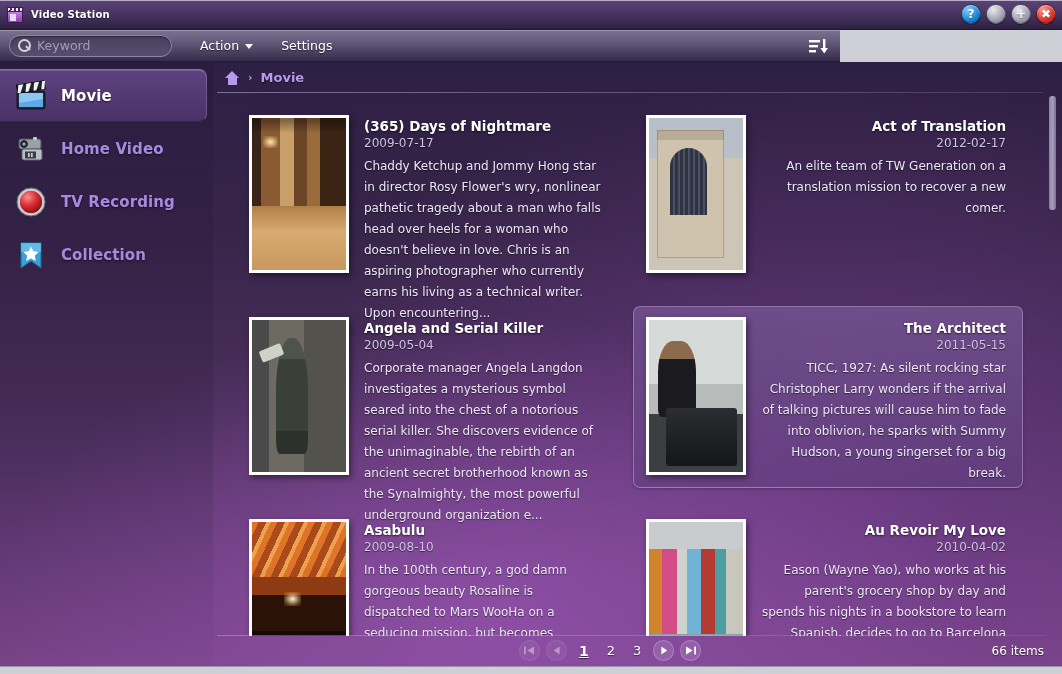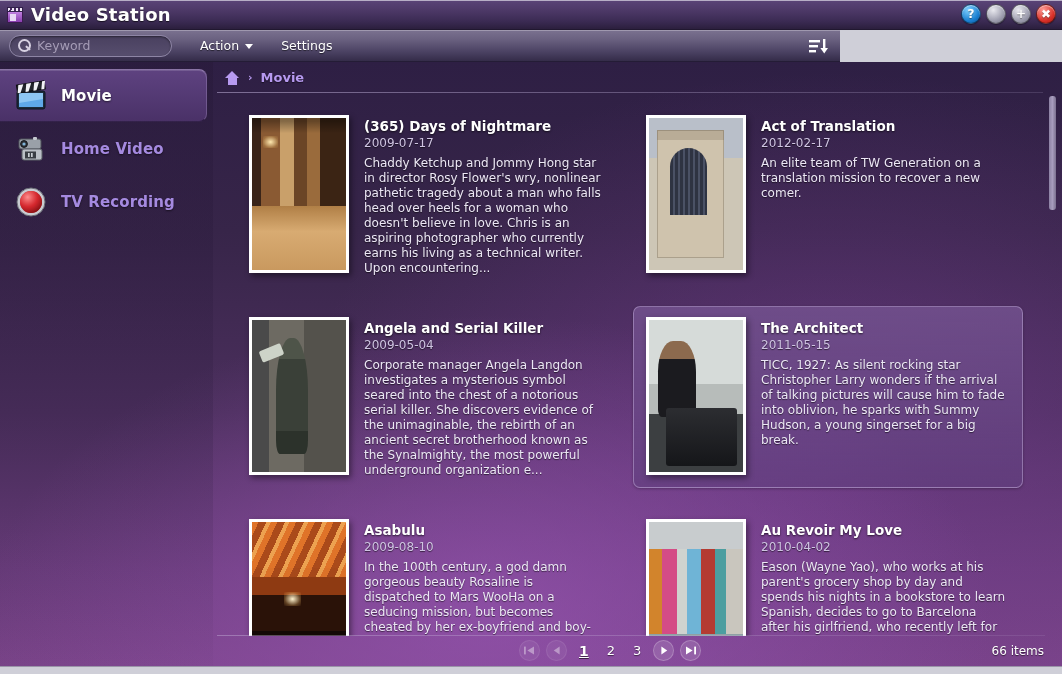--- a/index.html
+++ b/index.html
@@ -39,21 +39,21 @@
   .app-icon .film:after {
     content: ""; position: absolute; left: 2px; top: 2px; width: 6px; height: 7px;
     background: #e8d6f5;
   }
   .app-icon .clap {
     position: absolute; left: 1px; top: 1px; width: 16px; height: 5px;
     background: repeating-linear-gradient(105deg, #efe9f6 0 2px, #4a2a63 2px 4px);
     border: 1px solid #31204a;
   }
   .title-text {
-    font-size: 18px; font-weight: bold; color: #ffffff;
+    font-size: 10px; font-weight: bold; color: #ffffff;
     letter-spacing: .2px; text-shadow: 0 1px 1px rgba(0,0,0,.6);
   }
   .winbtns { position: absolute; right: 6px; top: 4px; display: flex; gap: 5px; }
   .wbtn {
     width: 20px; height: 20px; border-radius: 50%;
     display: flex; align-items: center; justify-content: center;
     font-size: 12px; font-weight: bold; color: #fff;
     border: 1px solid rgba(0,0,0,.45);
     box-shadow: inset 0 1px 1px rgba(255,255,255,.55), 0 1px 1px rgba(0,0,0,.35);
     text-shadow: 0 1px 1px rgba(0,0,0,.4); cursor: pointer; line-height: 1;
@@ -201,25 +201,25 @@
   .meta { padding-top: 3px; min-width: 0; }
   .mtitle {
     font-size: 13.5px; font-weight: bold; color: #ffffff;
     text-shadow: 0 1px 2px rgba(0,0,0,.65); margin-bottom: 2px; line-height: 1.2;
   }
   .mdate {
     font-size: 12px; color: #cfc4e2; text-shadow: 0 1px 1px rgba(0,0,0,.55);
     margin-bottom: 6px;
   }
   .mdesc {
-    font-size: 12px; line-height: 15px; color: #ece7f5;
+    font-size: 12px; line-height: 21px; color: #ece7f5;
     text-shadow: 0 1px 1px rgba(0,0,0,.55);
   }
   .col-a .meta { width: 240px; }
-  .col-b .meta { width: 245px; }
+  .col-b .meta { width: 245px; text-align: right; }
 
   
   .vscroll {
     position: absolute; right: 6px; top: 34px; width: 8px; height: 536px;
   }
   .vthumb {
     position: absolute; left: 1px; top: 0px; width: 7px; height: 114px;
     background: linear-gradient(to right, #8d82a4, #a79cbd, #7b708f);
     border-radius: 3px; cursor: pointer;
   }
@@ -432,20 +432,30 @@
                 <stop offset="0" stop-color="#ff8f8f"></stop>
                 <stop offset="0.55" stop-color="#d8282e" stop-opacity="0.85"></stop>
                 <stop offset="1" stop-color="#7a0d10"></stop>
               </radialGradient>
             </defs>
           </svg>
         </div>
         <div class="side-label">TV Recording</div>
       </div>
 
+      <div class="side-item">
+        <div class="side-ico">
+          <svg width="34" height="34" viewBox="0 0 34 34">
+            <polygon points="7,5 27,5 27,30 17,23 7,30" fill="#3ba0d8" stroke="#1b6b99"></polygon>
+            <polygon points="7,5 27,5 27,14 7,14" fill="#6fc6ec" opacity=".75"></polygon>
+            <polygon points="17,8.5 19.3,13.3 24.6,14 20.8,17.8 21.8,23 17,20.5 12.2,23 13.2,17.8 9.4,14 14.7,13.3" fill="#ffffff"></polygon>
+          </svg>
+        </div>
+        <div class="side-label">Collection</div>
+      </div>
     </div>
 
     <div class="content">
 
       <div class="crumbbar">
         <div class="home-ico"></div>
         <div class="crumb-sep">›</div>
         <div class="crumb-text">Movie</div>
       </div>
 

